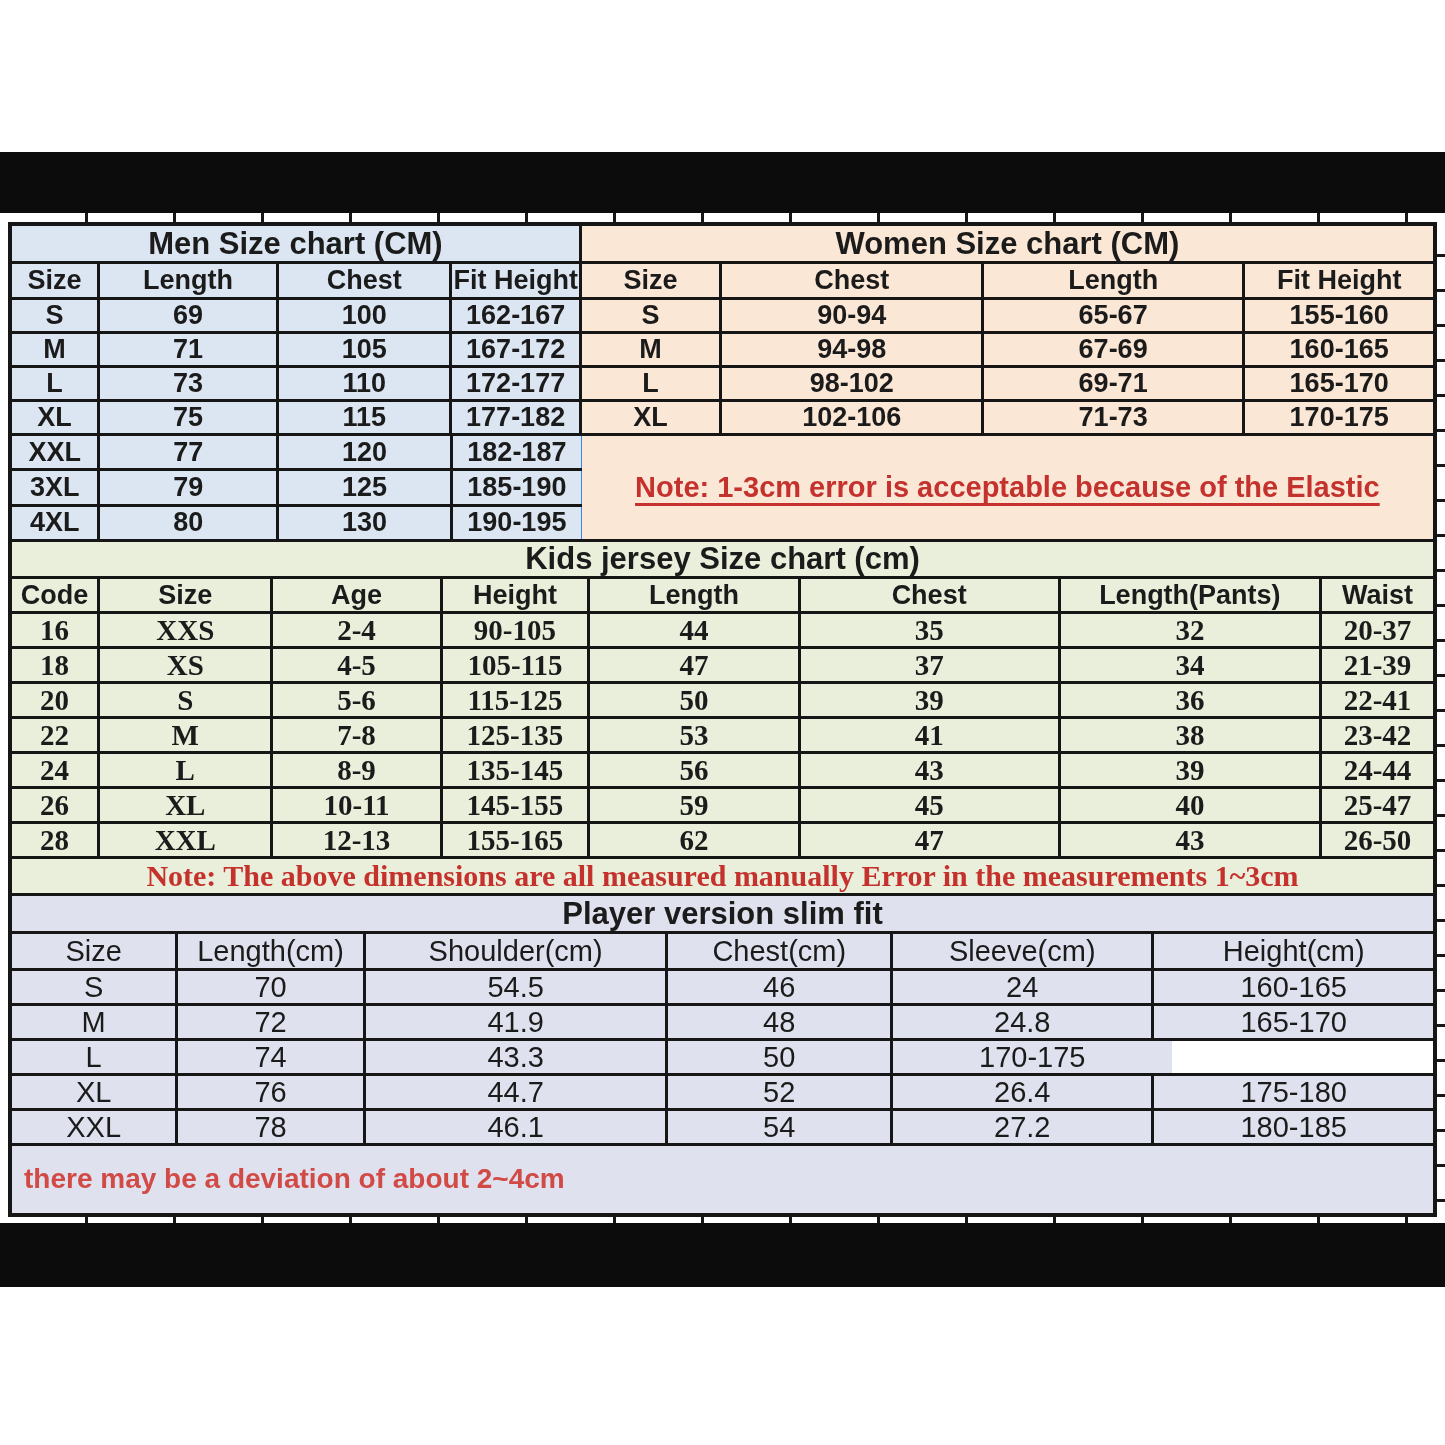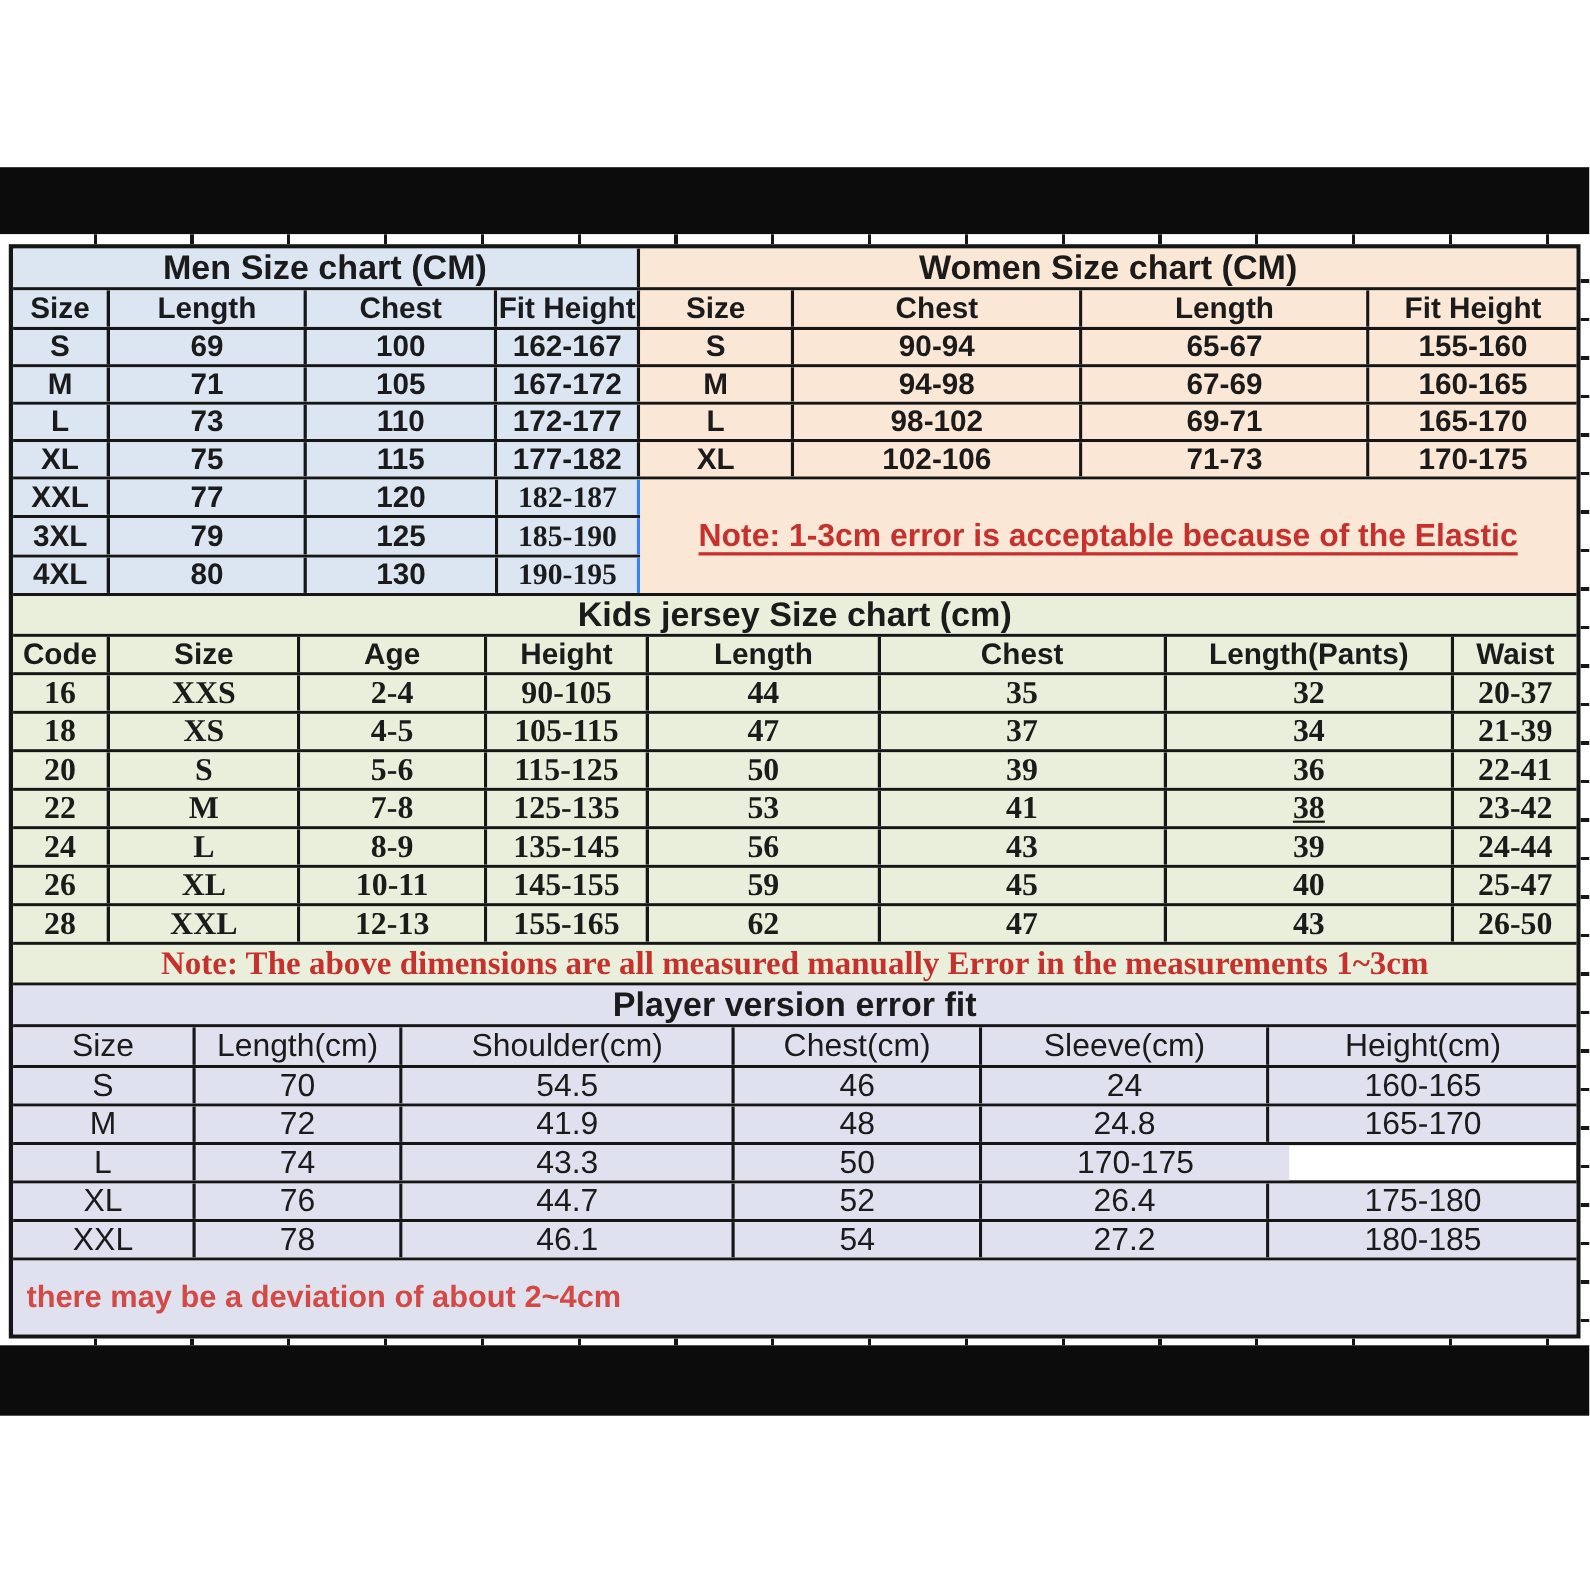--- a/index.html
+++ b/index.html
@@ -28,21 +28,21 @@
     border:4px solid #161616;box-sizing:border-box;background:#fff;
     display:flex;flex-direction:column;
   }
   .tr{display:flex;border-bottom:3px solid #161616;box-sizing:border-box;flex:0 0 auto;min-height:0;}
   .td{
     display:flex;align-items:center;justify-content:center;
     border-right:3px solid #161616;box-sizing:border-box;
     overflow:hidden;white-space:nowrap;min-width:0;
   }
   .td:last-child{border-right:none;}
-  .td.keep-br{border-right:3px solid #3b82f6;font-family:Liberation Serif, serif;}
+  .td.keep-br{border-right:1px solid #3b82f6;}
   .men-bg{background:var(--men-bg,#dce6f2);}
   .women-bg{background:var(--women-bg,#fbe7d6);}
   .kids-bg{background:var(--kids-bg,#e9efdb);}
   .player-bg{background:var(--player-bg,#dfe2ee);}
   .fs-title{font-size:31px;font-weight:700;}
   .fs-mw{font-size:27px;font-weight:700;}
   .fs-kh{font-size:27px;font-weight:700;}
   .fs-pl{font-size:29px;font-weight:400;}
   .serif{font-family:"Liberation Serif",serif;font-weight:700;font-size:29px;}
   #mw-title{height:38px;}
@@ -221,21 +221,21 @@
           <div class="td kids-bg serif" style="flex: 0 0 18.4%;">36</div>
           <div class="td kids-bg serif" style="flex: 0 0 7.8%;">22-41</div>
         </div>
         <div class="tr">
           <div class="td kids-bg serif" style="flex: 0 0 6.2%;">22</div>
           <div class="td kids-bg serif" style="flex: 0 0 12.2%;">M</div>
           <div class="td kids-bg serif" style="flex: 0 0 11.9%;">7-8</div>
           <div class="td kids-bg serif" style="flex: 0 0 10.4%;">125-135</div>
           <div class="td kids-bg serif" style="flex: 0 0 14.8%;">53</div>
           <div class="td kids-bg serif" style="flex: 0 0 18.3%;">41</div>
-          <div class="td kids-bg serif" style="flex: 0 0 18.4%; text-decoration: underline;">38</div>
+          <div class="td kids-bg serif" style="flex: 0 0 18.4%;">38</div>
           <div class="td kids-bg serif" style="flex: 0 0 7.8%;">23-42</div>
         </div>
         <div class="tr">
           <div class="td kids-bg serif" style="flex: 0 0 6.2%;">24</div>
           <div class="td kids-bg serif" style="flex: 0 0 12.2%;">L</div>
           <div class="td kids-bg serif" style="flex: 0 0 11.9%;">8-9</div>
           <div class="td kids-bg serif" style="flex: 0 0 10.4%;">135-145</div>
           <div class="td kids-bg serif" style="flex: 0 0 14.8%;">56</div>
           <div class="td kids-bg serif" style="flex: 0 0 18.3%;">43</div>
           <div class="td kids-bg serif" style="flex: 0 0 18.4%;">39</div>
@@ -263,21 +263,21 @@
         </div>
       </div>
 
     <div class="tr" id="kids-note-row">
       <div class="td kids-bg" style="flex:1">
         <span class="kids-note">Note: The above dimensions are all measured manually Error in the measurements 1~3cm</span>
       </div>
     </div>
 
     <div class="tr" id="player-title">
-      <div class="td player-bg fs-title" style="flex:1">Player version error fit</div>
+      <div class="td player-bg fs-title" style="flex:1">Player version slim fit</div>
     </div>
 
     <div class="tr" id="player-header">
         <div class="td player-bg fs-pl" style="flex: 0 0 11.7%;">Size</div>
         <div class="td player-bg fs-pl" style="flex: 0 0 13.2%;">Length(cm)</div>
         <div class="td player-bg fs-pl" style="flex: 0 0 21.3%;">Shoulder(cm)</div>
         <div class="td player-bg fs-pl" style="flex: 0 0 15.8%;">Chest(cm)</div>
         <div class="td player-bg fs-pl" style="flex: 0 0 18.4%;">Sleeve(cm)</div>
         <div class="td player-bg fs-pl" style="flex: 0 0 19.6%;">Height(cm)</div>
       </div>

